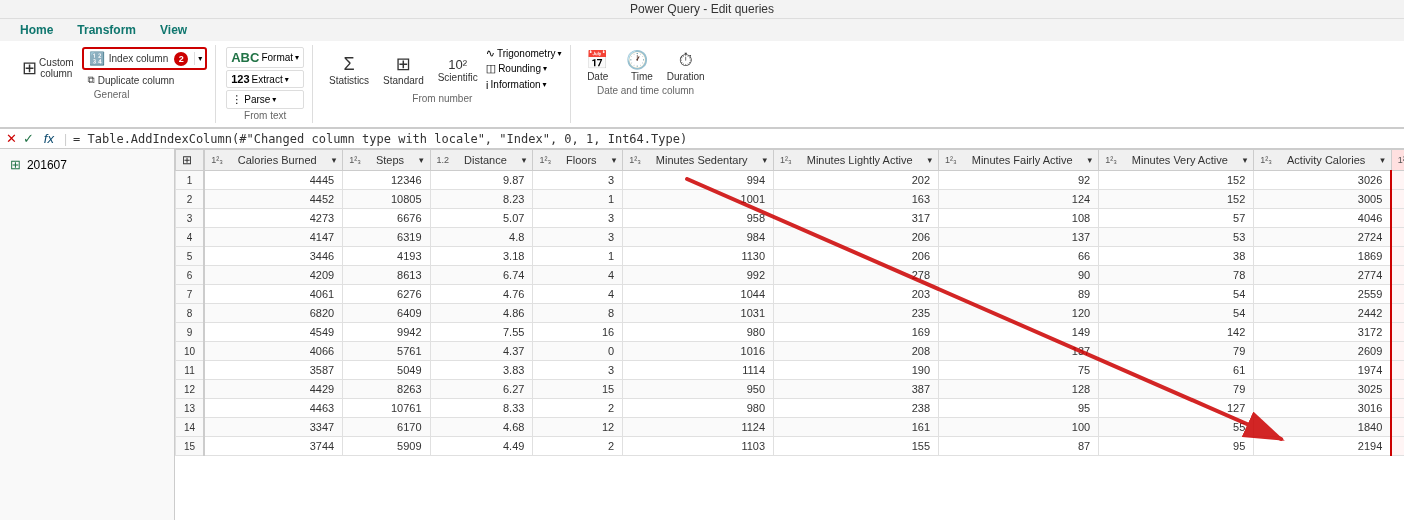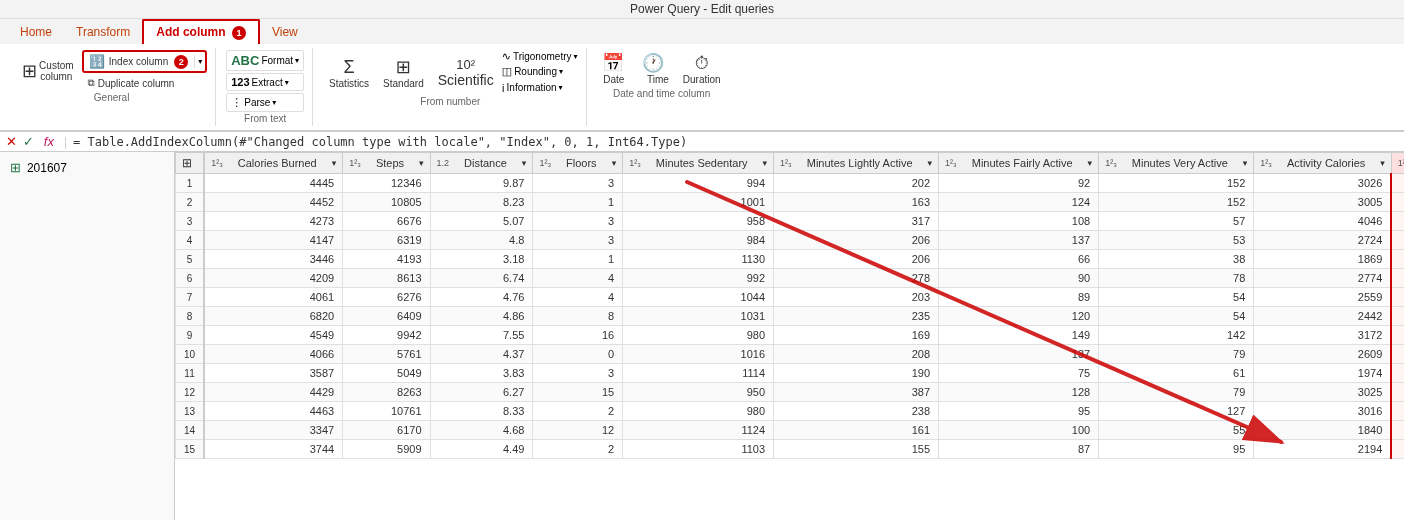--- a/index.html
+++ b/index.html
@@ -23,24 +23,25 @@
 
     .ribbon-tabs {
       display: flex;
       padding: 0 8px;
       background: #f3f3f3;
     }
 
     .ribbon-tab {
       padding: 4px 12px;
       font-size: 12px;
-      color: #c2410c;
+      color: #0f766e;
       cursor: pointer;
       border: none;
       background: none;
+      font-weight: bold;
     }
 
     .ribbon-tab.active {
       background: white;
       border: 2px solid #c00;
       border-bottom: none;
       border-radius: 2px 2px 0 0;
       font-weight: 600;
       color: #c00;
       position: relative;
@@ -273,24 +274,20 @@
 <body>
 
 <div class="title-bar">
   <span>Power Query - Edit queries</span>
 </div>
 
 <div class="ribbon">
   <div class="ribbon-tabs">
     <button class="ribbon-tab">Home</button>
     <button class="ribbon-tab">Transform</button>
-    <button class="ribbon-tab active">
-      Add column
-      <span class="ribbon-badge">1</span>
-    </button>
     <button class="ribbon-tab">View</button>
   </div>
 
   <div class="ribbon-content">
 
     <div class="ribbon-section">
       <div class="ribbon-section-btns">
         <button class="ribbon-btn">
           <div style="display:flex;align-items:center;gap:2px;">
             <span style="font-size:18px;">⊞</span>
@@ -343,21 +340,21 @@
         <button class="ribbon-btn">
           <span style="font-size:18px;">Σ</span>
           <span style="font-size:10px;">Statistics</span>
         </button>
         <button class="ribbon-btn">
           <span style="font-size:18px;">⊞</span>
           <span style="font-size:10px;">Standard</span>
         </button>
         <button class="ribbon-btn">
           <span style="font-size:13px;">10²</span>
-          <span style="font-size:14px;">Scientific</span>
+          <span style="font-size:10px;">Scientific</span>
         </button>
         <div style="display:flex;flex-direction:column;gap:2px;">
           <div style="display:flex;align-items:center;gap:2px;cursor:pointer;">
             <span style="font-size:11px;">∿</span>
             <span style="font-size:10px;">Trigonometry</span>
             <span style="font-size:8px;">▾</span>
           </div>
           <div style="display:flex;align-items:center;gap:2px;cursor:pointer;">
             <span style="font-size:11px;">◫</span>
             <span style="font-size:10px;">Rounding</span>
@@ -390,21 +387,21 @@
       </div>
       <div class="ribbon-section-label">Date and time column</div>
     </div>
 
   </div>
 </div>
 
 <div class="formula-bar">
   <span style="font-size:13px;color:#c00;cursor:pointer;">✕</span>
   <span style="font-size:13px;color:#217346;cursor:pointer;">✓</span>
-  <span style="font-style:italic;color:#be185d;font-size:13px;padding:0 4px;">fx</span>
+  <span style="font-style:italic;color:#0c4a6e;font-size:13px;padding:0 4px;">fx</span>
   <span style="color:#ccc;">|</span>
   <input class="formula-bar-input" readonly="" value="= Table.AddIndexColumn(#&quot;Changed column type with locale&quot;, &quot;Index&quot;, 0, 1, Int64.Type)" style="">
 </div>
 
 <div class="main-layout">
 
   <div class="queries-panel">
     <div class="query-item">
       <span style="color:#217346;font-size:13px;">⊞</span>
       <span style="font-size:12px;">201607</span>

